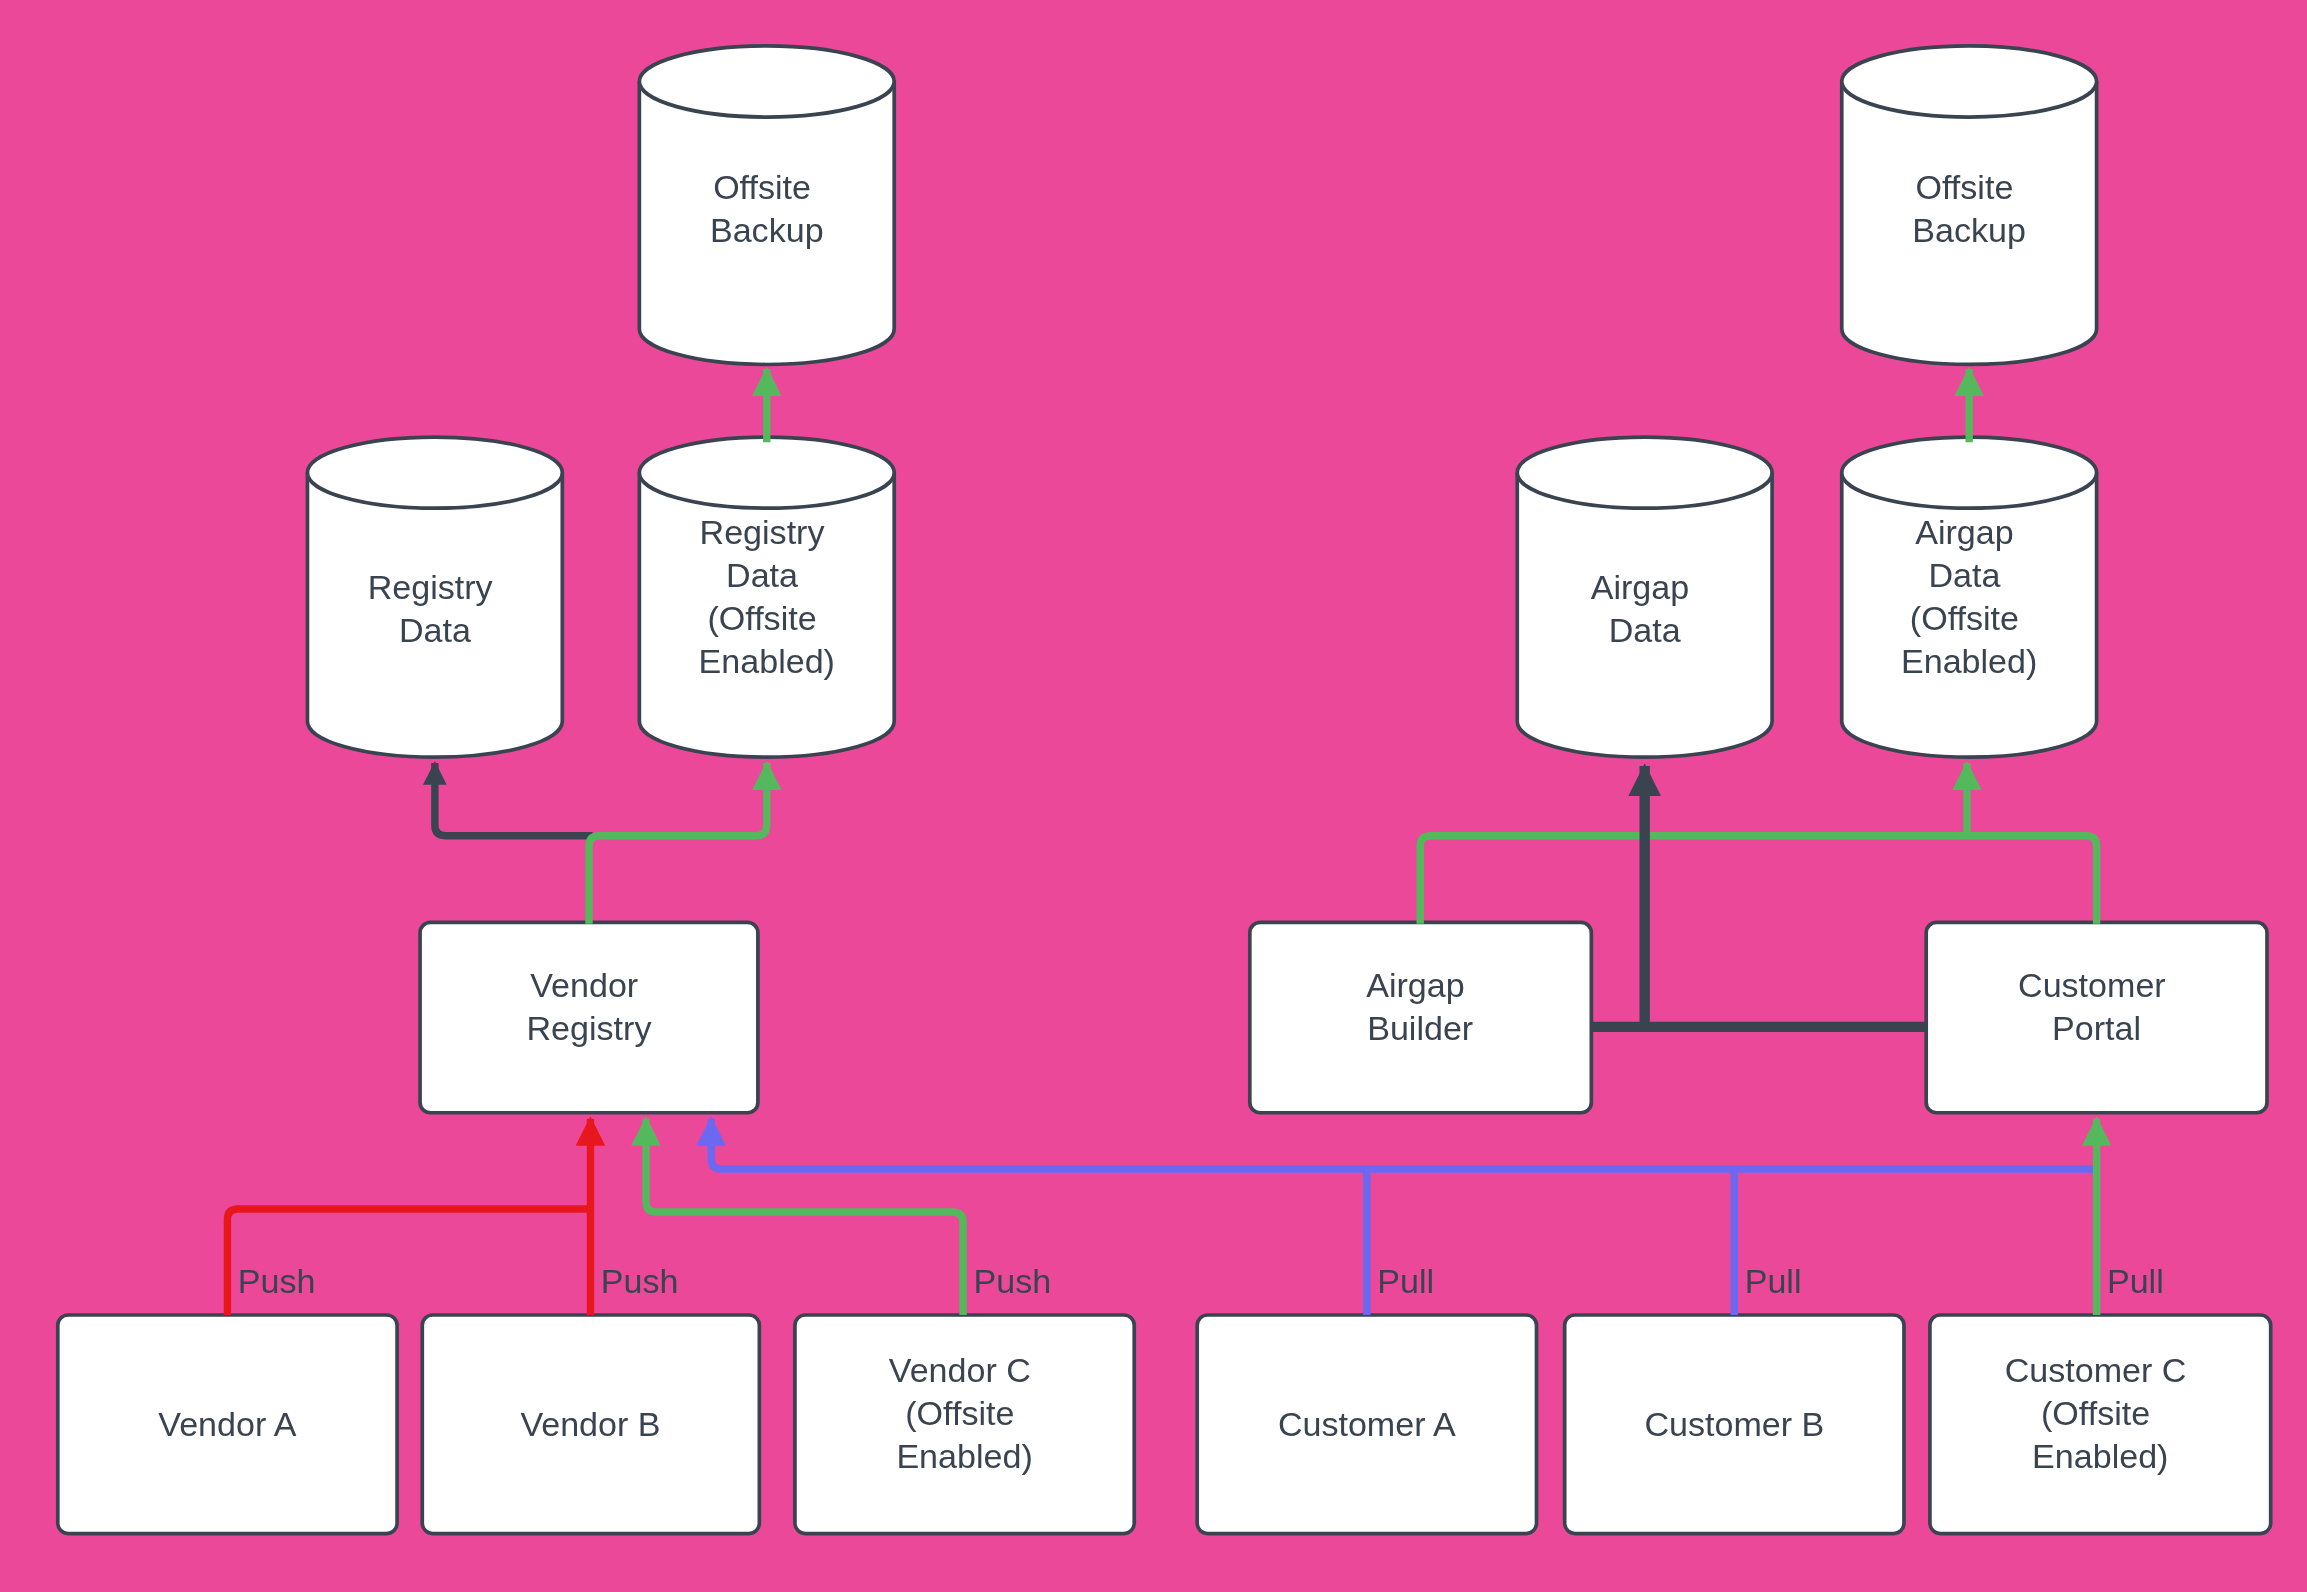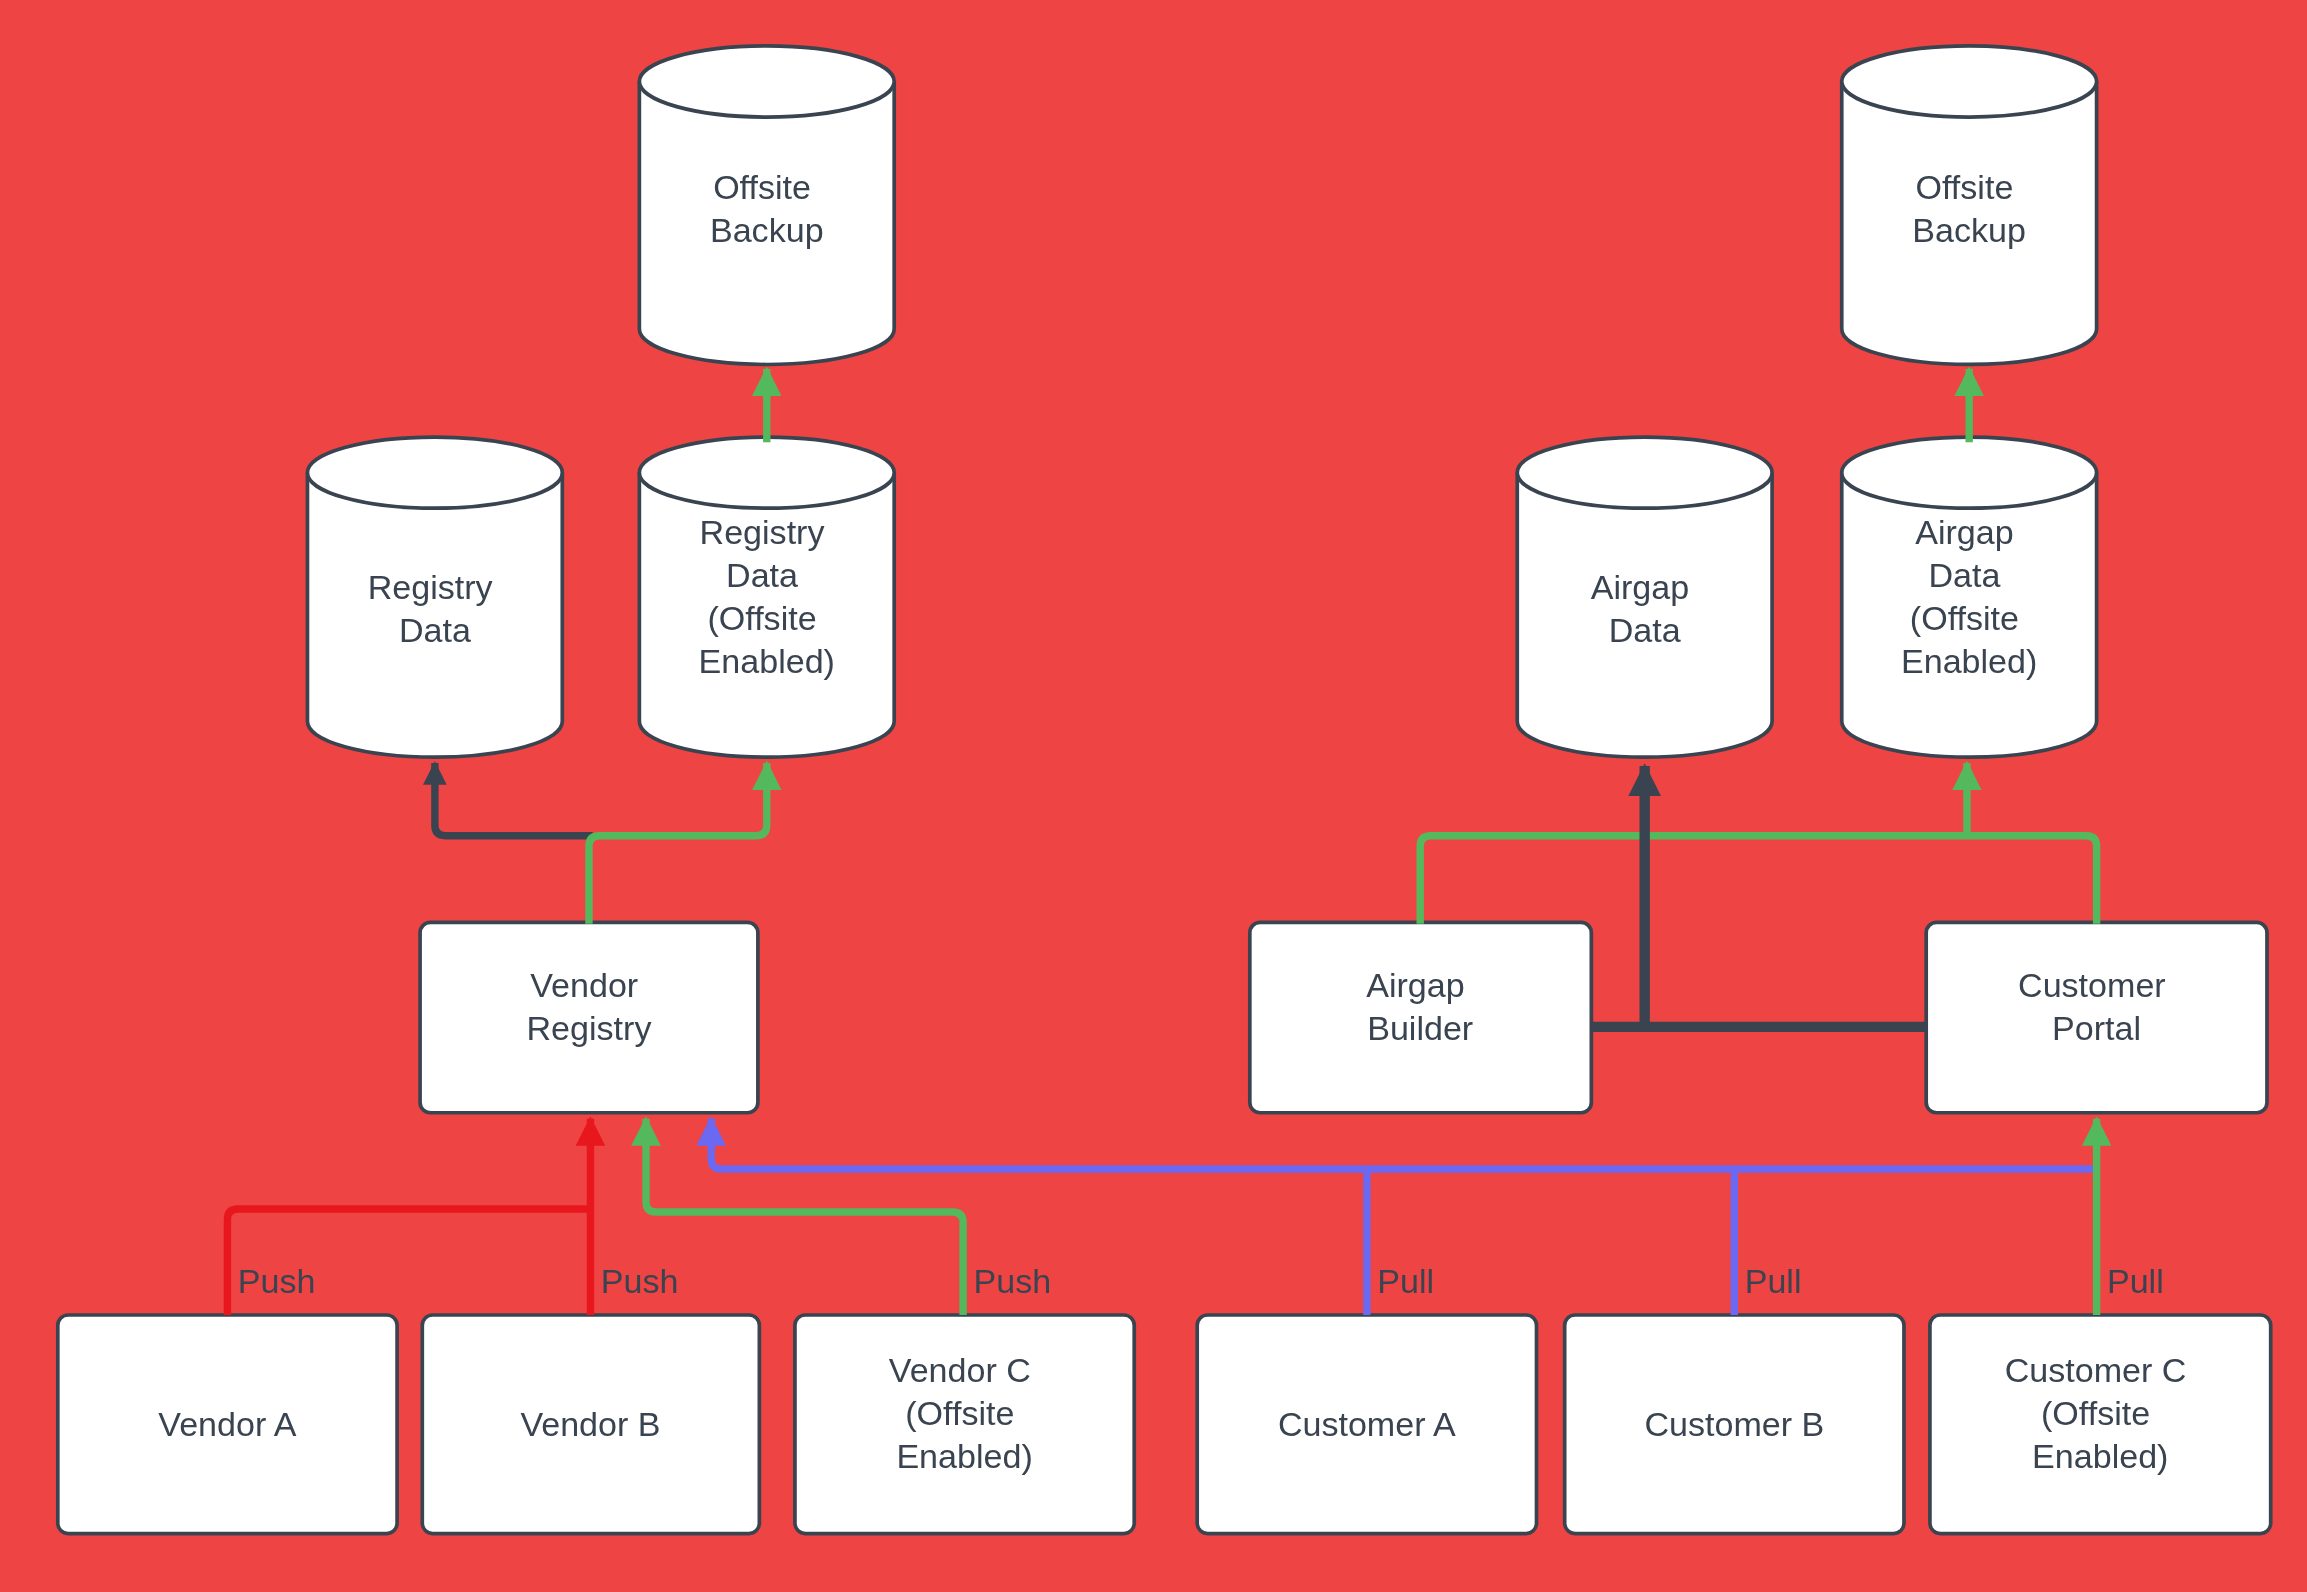--- a/index.html
+++ b/index.html
@@ -2,21 +2,21 @@
 <html style="font-size:12px"><head>
 <meta charset="utf-8">
 <style>
   html, body {
     margin: 0;
     padding: 0;
     background: #ffffff;
   }
   .canvas-wrap {
     width: 100%;
-    background: #ef4444;
+    background: #ec4899;
   }
   svg {
     display: block;
     width: 100%;
     height: auto;
     font-family: "Liberation Sans", sans-serif;
   }
   .shape {
     fill: #ffffff;
     stroke: #3a4450;

